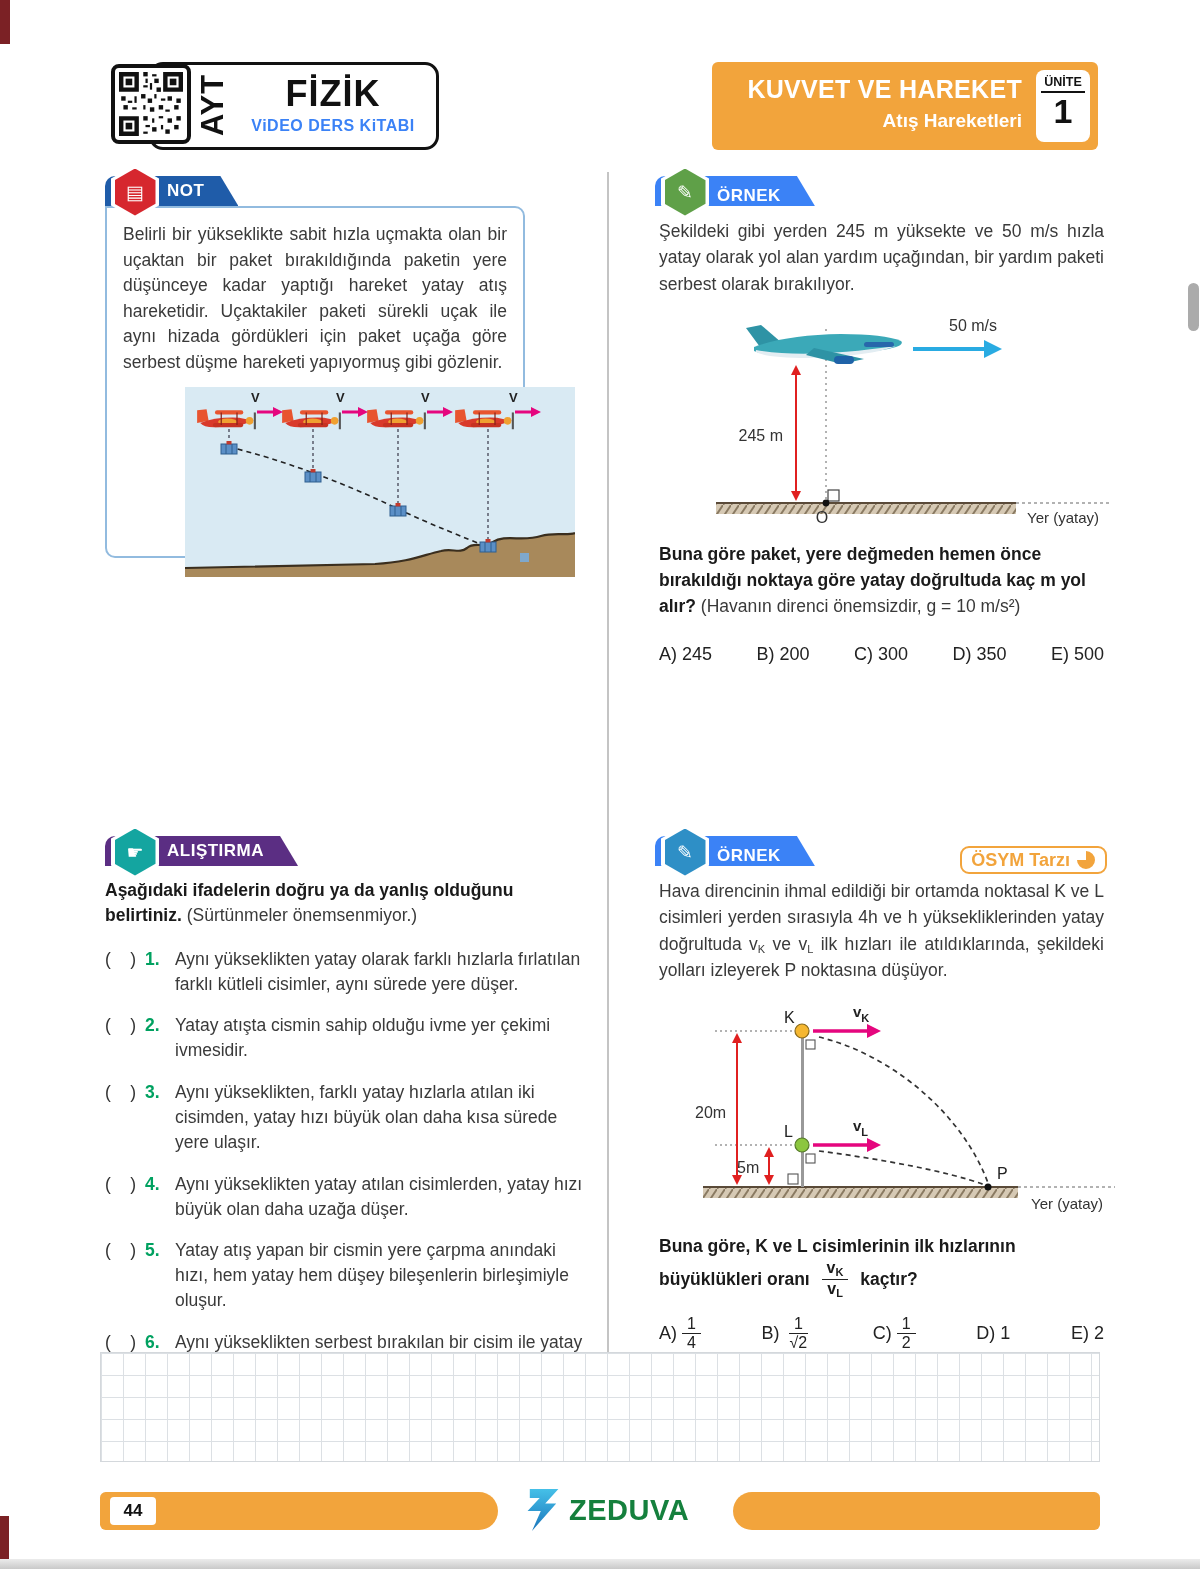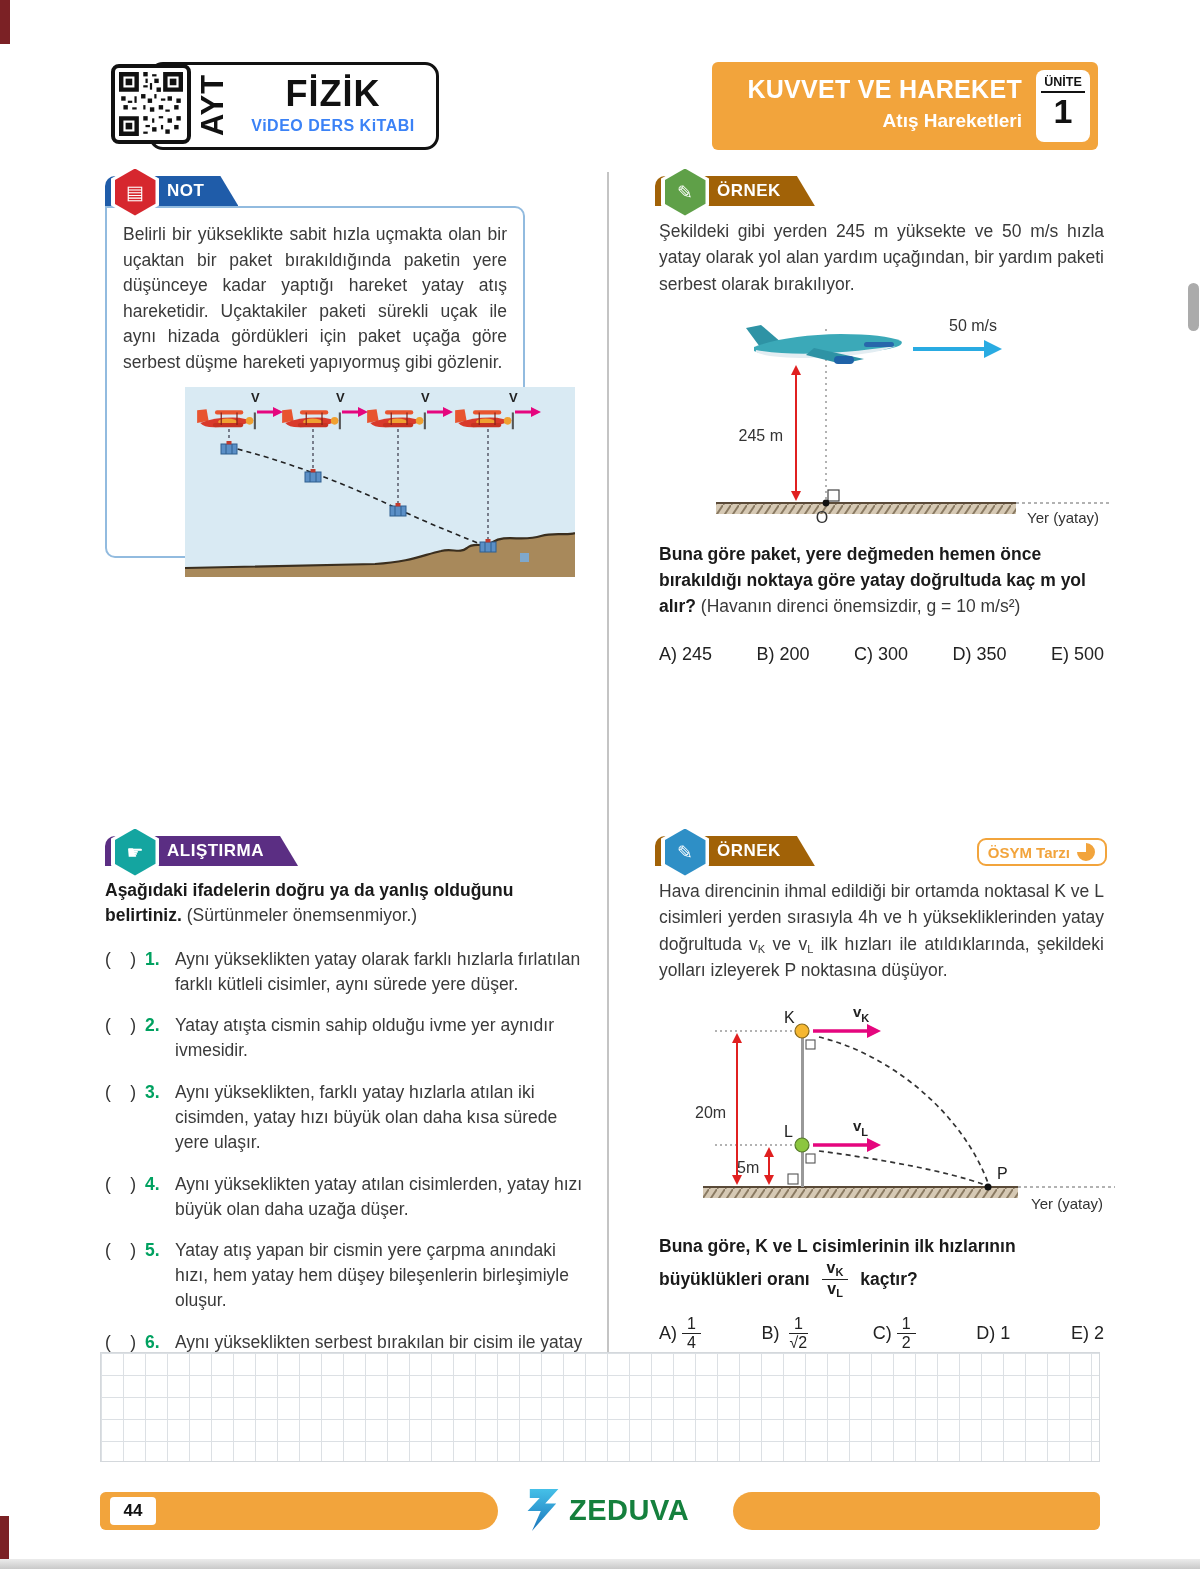--- a/index.html
+++ b/index.html
@@ -38,21 +38,21 @@
   .divider-v { position:absolute; left:607px; top:172px; width:2px; height:1276px; background:#c4c4c4; }
   .divider-dot { position:absolute; left:603px; top:1443px; width:9px; height:9px; border-radius:50%; background:#9a9a9a; }
 
   
   .sec { position:absolute; }
   .tab { position:relative; height:30px; display:inline-flex; align-items:center;
          padding:0 34px 0 62px; color:#fff; font-weight:700; font-size:17px; letter-spacing:.5px;
          border-radius:10px 16px 0 0;
          clip-path:polygon(0 0, calc(100% - 18px) 0, 100% 100%, 0 100%); }
   .tab-blue { background:#1f5ca9; }
-  .tab-orange { background:#a16207; }
+  .tab-orange { background:#3b82f6;align-items:flex-end; }
   .tab-purple { background:#5b2e83; }
 
   .hex-outer { position:absolute; left:6px; top:-11px; width:48px; height:54px;
                clip-path:polygon(50% 0,100% 25%,100% 75%,50% 100%,0 75%,0 25%);
                background:#fff; display:flex; align-items:center; justify-content:center; z-index:3; }
   .hex-inner { width:41px; height:47px; clip-path:polygon(50% 0,100% 25%,100% 75%,50% 100%,0 75%,0 25%);
                display:flex; align-items:center; justify-content:center; }
   .hex-red { background:#d6272e; } .hex-green { background:#5fa048; }
   .hex-teal { background:#14a5a0; } .hex-blue { background:#2e8fc6; }
   .hex-glyph { color:#fff; font-size:19px; line-height:1; }
@@ -81,23 +81,23 @@
   
   .exr-intro { margin:12px 0 0 0; width:484px; font-size:17.5px; line-height:1.45; }
   .exr-intro .b { font-weight:700; color:#1a1a1a; }
   .exr-items { margin-top:18px; list-style:none; }
   .exr-item { display:flex; margin-bottom:17px; font-size:17.5px; line-height:1.42; }
   .paren { white-space:pre; width:40px; flex:0 0 40px; color:#333; }
   .inum { width:30px; flex:0 0 30px; font-weight:700; color:#00a160; }
   .itext { flex:1; color:#3a3a3a; }
 
   
-  .osym-badge { position:absolute; right:0; top:2px; height:28px; display:flex; align-items:center; gap:6px;
+  .osym-badge { position:absolute; right:0; top:10px; height:28px; display:flex; align-items:center; gap:6px;
                 border:2px solid #f2a43c; border-radius:9px; background:#fff; padding:0 9px;
-                color:#f2a43c; font-weight:700; font-size:15px; }
+                color:#f2a43c; font-weight:700; font-size:18px; }
 
   
   .grid-paper { position:absolute; left:100px; top:1352px; width:1000px; height:110px;
     background-image:linear-gradient(to right,#dce0e4 1px,transparent 1px),linear-gradient(to bottom,#dce0e4 1px,transparent 1px);
     background-size:22px 22px; border:1px solid #d4d8dc; background-color:#fff; }
 
   
   .footer-bar-left { position:absolute; left:100px; top:1492px; width:398px; height:38px; background:#f2a43c; border-radius:6px 20px 20px 6px; }
   .page-num-box { position:absolute; left:110px; top:1497px; width:46px; height:28px; background:#fff; border-radius:4px; display:flex; align-items:center; justify-content:center; font-weight:900; font-size:17px; color:#111; }
   .footer-bar-right { position:absolute; left:733px; top:1492px; width:367px; height:38px; background:#f2a43c; border-radius:20px 6px 6px 20px; }
@@ -361,21 +361,21 @@
 
     <ul class="exr-items">
       <li class="exr-item">
           <span class="paren">(    )</span>
           <span class="inum">1.</span>
           <span class="itext">Aynı yükseklikten yatay olarak farklı hızlarla fırlatılan farklı kütleli cisimler, aynı sürede yere düşer.</span>
         </li>
       <li class="exr-item">
           <span class="paren">(    )</span>
           <span class="inum">2.</span>
-          <span class="itext">Yatay atışta cismin sahip olduğu ivme yer aynıdır ivmesidir.</span>
+          <span class="itext">Yatay atışta cismin sahip olduğu ivme yer çekimi ivmesidir.</span>
         </li>
       <li class="exr-item">
           <span class="paren">(    )</span>
           <span class="inum">3.</span>
           <span class="itext">Aynı yükseklikten, farklı yatay hızlarla atılan iki cisimden, yatay hızı büyük olan daha kısa sürede yere ulaşır.</span>
         </li>
       <li class="exr-item">
           <span class="paren">(    )</span>
           <span class="inum">4.</span>
           <span class="itext">Aynı yükseklikten yatay atılan cisimlerden, yatay hızı büyük olan daha uzağa düşer.</span>

